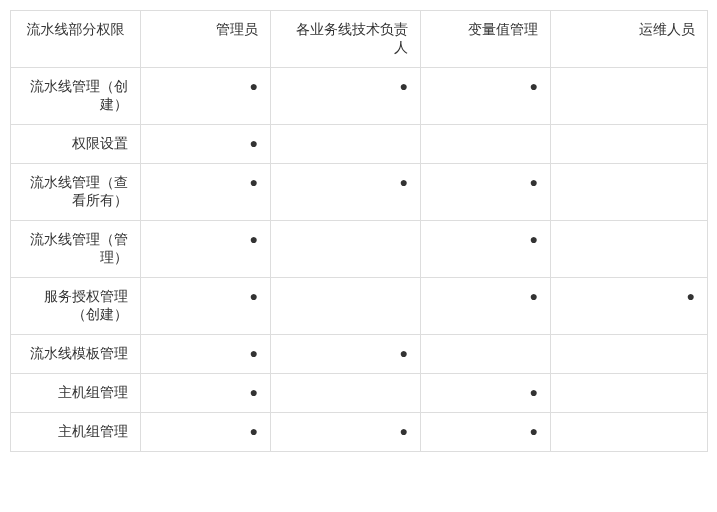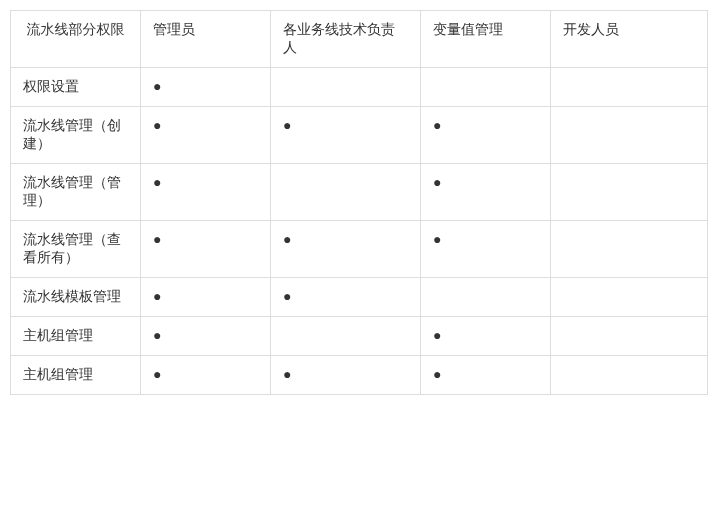--- a/index.html
+++ b/index.html
@@ -1,18 +1,18 @@
 <!DOCTYPE html>
 <html><head>
   <meta charset="utf-8">
   <style>
     * { box-sizing: border-box; margin: 0; padding: 0; }
     body { font-family: "Microsoft YaHei", Arial, sans-serif; font-size: 14px; color: #333; background: #fff; padding: 10px; }
     table { width: 697px; border-collapse: collapse; table-layout: fixed; }
-    th, td { border: 1px solid #ddd; padding: 10px 12px; text-align: left; vertical-align: top; word-wrap: break-word; }
+    th, td { border: 1px solid #ddd; padding: 10px 12px; text-align: right; vertical-align: top; word-wrap: break-word; }
     th { font-weight: normal; background: #fff; }
     th:first-child { text-align: center; margin-top: 47px; }
     col.c0 { width: 130px; }
     col.c1 { width: 130px; }
     col.c2 { width: 150px; }
     col.c3 { width: 130px; }
     col.c4 { width: 157px; }
     .dot { display: inline-block; }
   </style>
 </head>
@@ -25,51 +25,58 @@
       <col class="c2">
       <col class="c3">
       <col class="c4">
   </colgroup>
   <thead>
     <tr>
       <th>流水线部分权限</th>
       <th>管理员</th>
       <th>各业务线技术负责人</th>
       <th>变量值管理</th>
-      <th>开发人员</th>
+      <th>运维人员</th>
     </tr>
   </thead>
   <tbody>
+    <tr>
+      <td>流水线管理（创建）</td>
+      <td><span class="dot">●</span></td>
+      <td><span class="dot">●</span></td>
+      <td><span class="dot">●</span></td>
+      <td><span class="dot"></span></td>
+    </tr>
     <tr>
       <td>权限设置</td>
       <td><span class="dot">●</span></td>
       <td><span class="dot"></span></td>
       <td><span class="dot"></span></td>
       <td><span class="dot"></span></td>
     </tr>
     <tr>
-      <td>流水线管理（创建）</td>
+      <td>流水线管理（查看所有）</td>
       <td><span class="dot">●</span></td>
       <td><span class="dot">●</span></td>
       <td><span class="dot">●</span></td>
       <td><span class="dot"></span></td>
     </tr>
     <tr>
       <td>流水线管理（管理）</td>
       <td><span class="dot">●</span></td>
       <td><span class="dot"></span></td>
       <td><span class="dot">●</span></td>
       <td><span class="dot"></span></td>
     </tr>
     <tr>
-      <td>流水线管理（查看所有）</td>
+      <td>服务授权管理（创建）</td>
+      <td><span class="dot">●</span></td>
+      <td><span class="dot"></span></td>
       <td><span class="dot">●</span></td>
       <td><span class="dot">●</span></td>
-      <td><span class="dot">●</span></td>
-      <td><span class="dot"></span></td>
     </tr>
     <tr>
       <td>流水线模板管理</td>
       <td><span class="dot">●</span></td>
       <td><span class="dot">●</span></td>
       <td><span class="dot"></span></td>
       <td><span class="dot"></span></td>
     </tr>
     <tr>
       <td>主机组管理</td>

